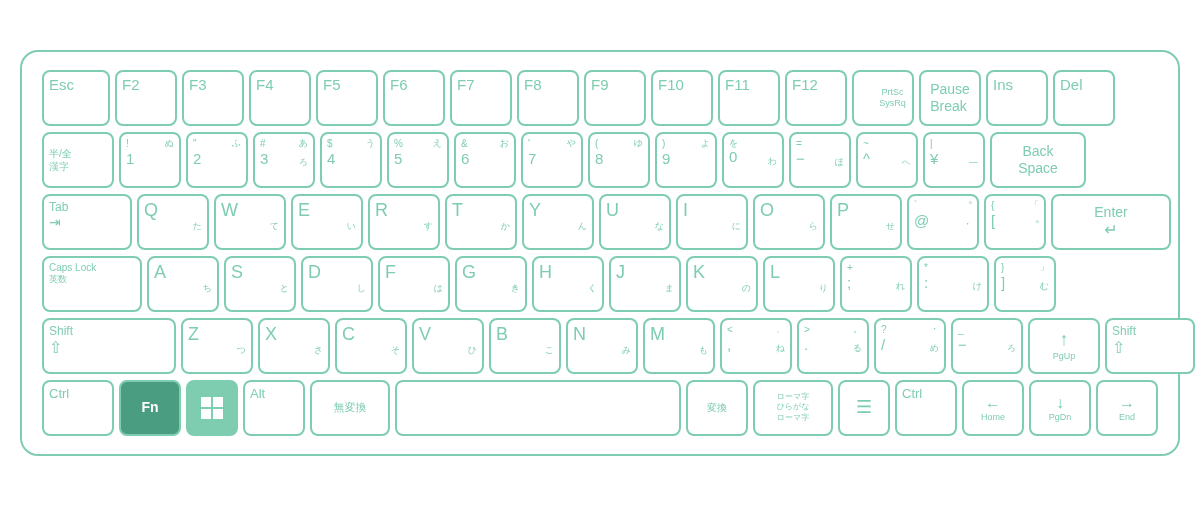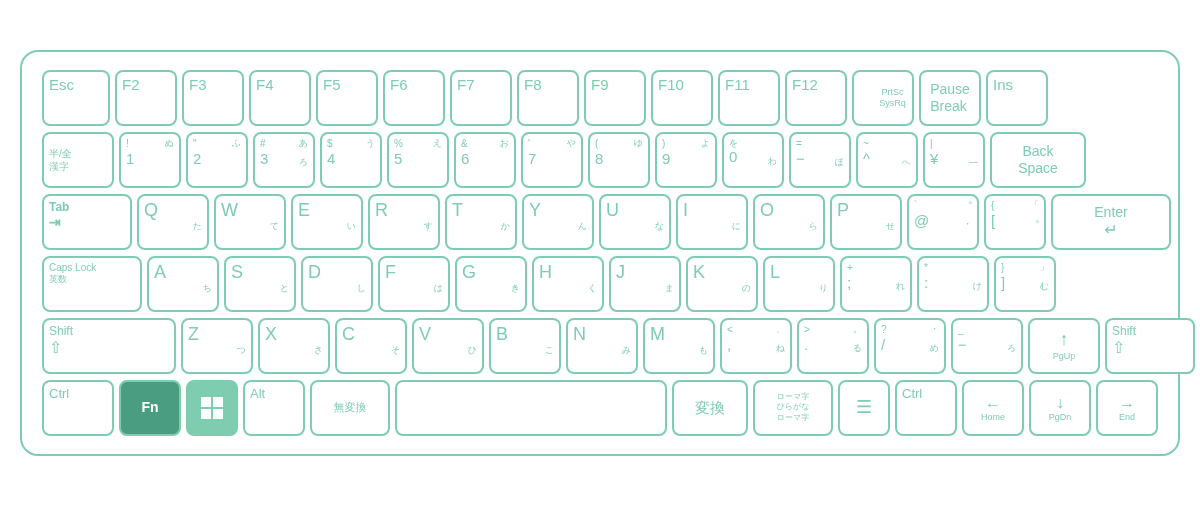--- a/index.html
+++ b/index.html
@@ -81,21 +81,21 @@
     .r1-pause { width: 62px; font-size: 9px; }
     .r1-ins { width: 62px; }
     .r1-del { width: 62px; }
 
     
     .r2-hanzenkaku { width: 72px; font-size: 9px; line-height: 1.3; }
     .r2-num { width: 62px; }
     .r2-backspace { width: 96px; font-size: 14px; font-weight: 500; justify-content: center; align-items: center; text-align: center; }
 
     
-    .r3-tab { width: 90px; font-weight: bold; }
+    .r3-tab { width: 90px; }
     .r3-letter { width: 72px; }
     .r3-bracket1 { width: 72px; }
     .r3-bracket2 { width: 62px; }
     .r3-enter { width: 120px; font-size: 14px; font-weight: 500; justify-content: center; align-items: center; text-align: center; }
 
     
     .r4-caps { width: 100px; font-size: 9px; }
     .r4-letter { width: 72px; }
     .r4-semi { width: 72px; }
     .r4-apos { width: 72px; }
@@ -108,21 +108,21 @@
     .r5-pgup { width: 72px; }
     .r5-shift-r { width: 90px; }
 
     
     .r6-ctrl { width: 72px; }
     .r6-fn { width: 62px; }
     .r6-win { width: 52px; }
     .r6-alt { width: 62px; }
     .r6-muhenkan { width: 80px; font-size: 11px; }
     .r6-space { flex: 1; }
-    .r6-henkan { width: 76px; font-size: 15px; }
+    .r6-henkan { width: 62px; font-size: 10px; }
     .r6-katakana { width: 80px; font-size: 8px; line-height: 1.3; text-align: center; align-items: center; justify-content: center; }
     .r6-menu { width: 52px; font-size: 18px; justify-content: center; align-items: center; }
     .r6-ctrl2 { width: 62px; }
     .r6-arrow { width: 62px; font-size: 11px; justify-content: center; align-items: center; }
     .r6-pgdn { width: 62px; font-size: 11px; justify-content: center; align-items: center; }
     .r6-end { width: 62px; font-size: 11px; justify-content: center; align-items: center; }
   </style>
 </head>
 <body>
 
@@ -163,20 +163,23 @@
         <span class="main">F11</span>
       </div>
     <div class="key r1-f">
         <span class="main">F12</span>
       </div>
     <div class="key r1-prtsc" style="font-size:9px;justify-content:center;align-items:center;text-align:center;">PrtSc<br>SysRq</div>
     <div class="key r1-pause" style="font-size:14px;justify-content:center;align-items:center;text-align:left;">Pause<br>Break</div>
     <div class="key r1-ins">
         <span class="main">Ins</span>
       </div>
+    <div class="key r1-del">
+        <span class="main">Del</span>
+      </div>
   </div>
 
   <div class="row">
     <div class="key r2-hanzenkaku" style="justify-content:center;">
       <span style="font-size:10px;">半/全</span>
       <span style="font-size:10px;">漢字</span>
     </div>
     <div class="key r2-num">
       <div class="top-row">
           <span class="top-left">!</span>

